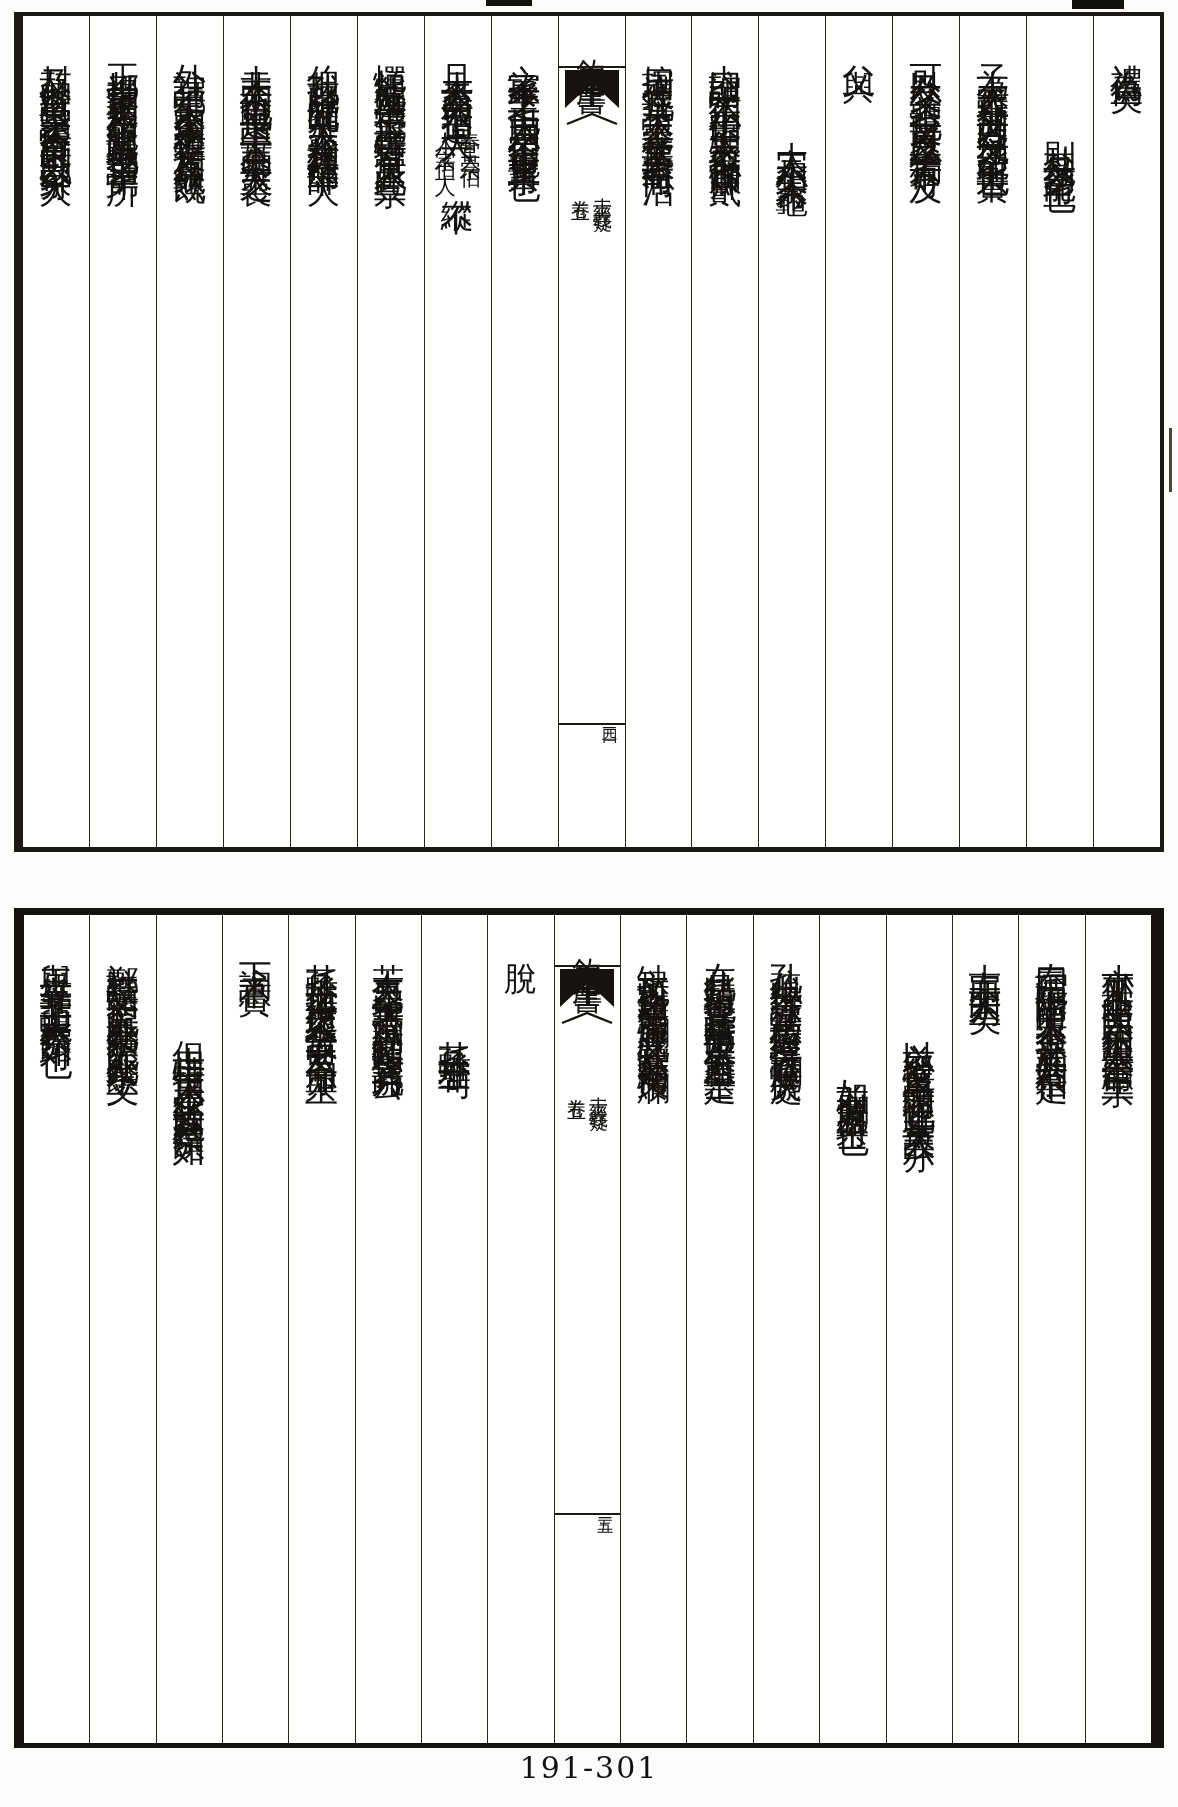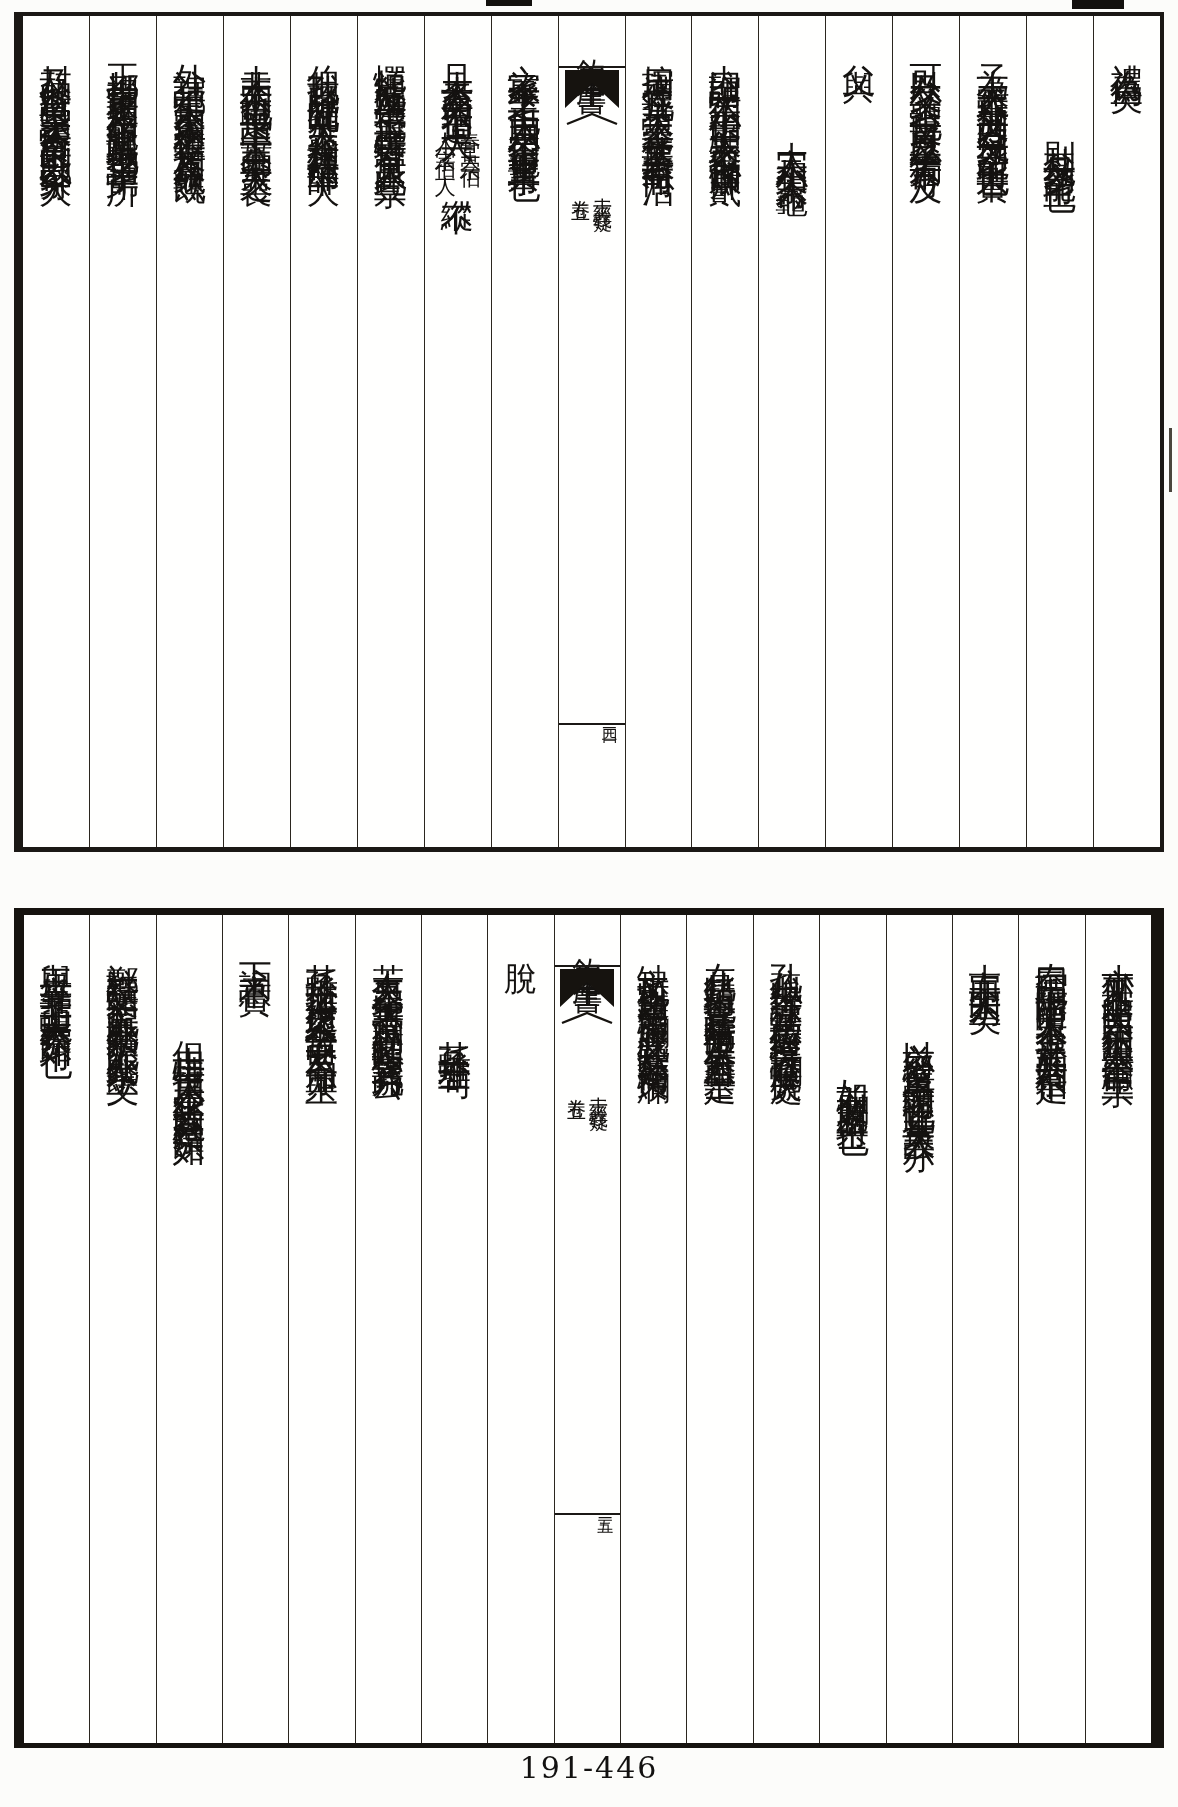--- a/index.html
+++ b/index.html
@@ -191,14 +191,14 @@
         <div class="seg-main">但士用特牲大夫用少牢其餘皆同是祭饌如一</div>
       </div>
       <div class="col" style="padding-top: 22px;">
         <div class="seg-main">鄭註祭饌如一葢言配亦此祭饌不配亦此祭饌王父</div>
       </div>
       <div class="col" style="padding-top: 22px;">
         <div class="seg-main">與王母等耳非謂士與大夫祭饌如一也</div>
       </div>
     </div>
 
-  <div class="footer-num">191-446</div>
+  <div class="footer-num">191-301</div>
 </div>
 
 </body></html>

